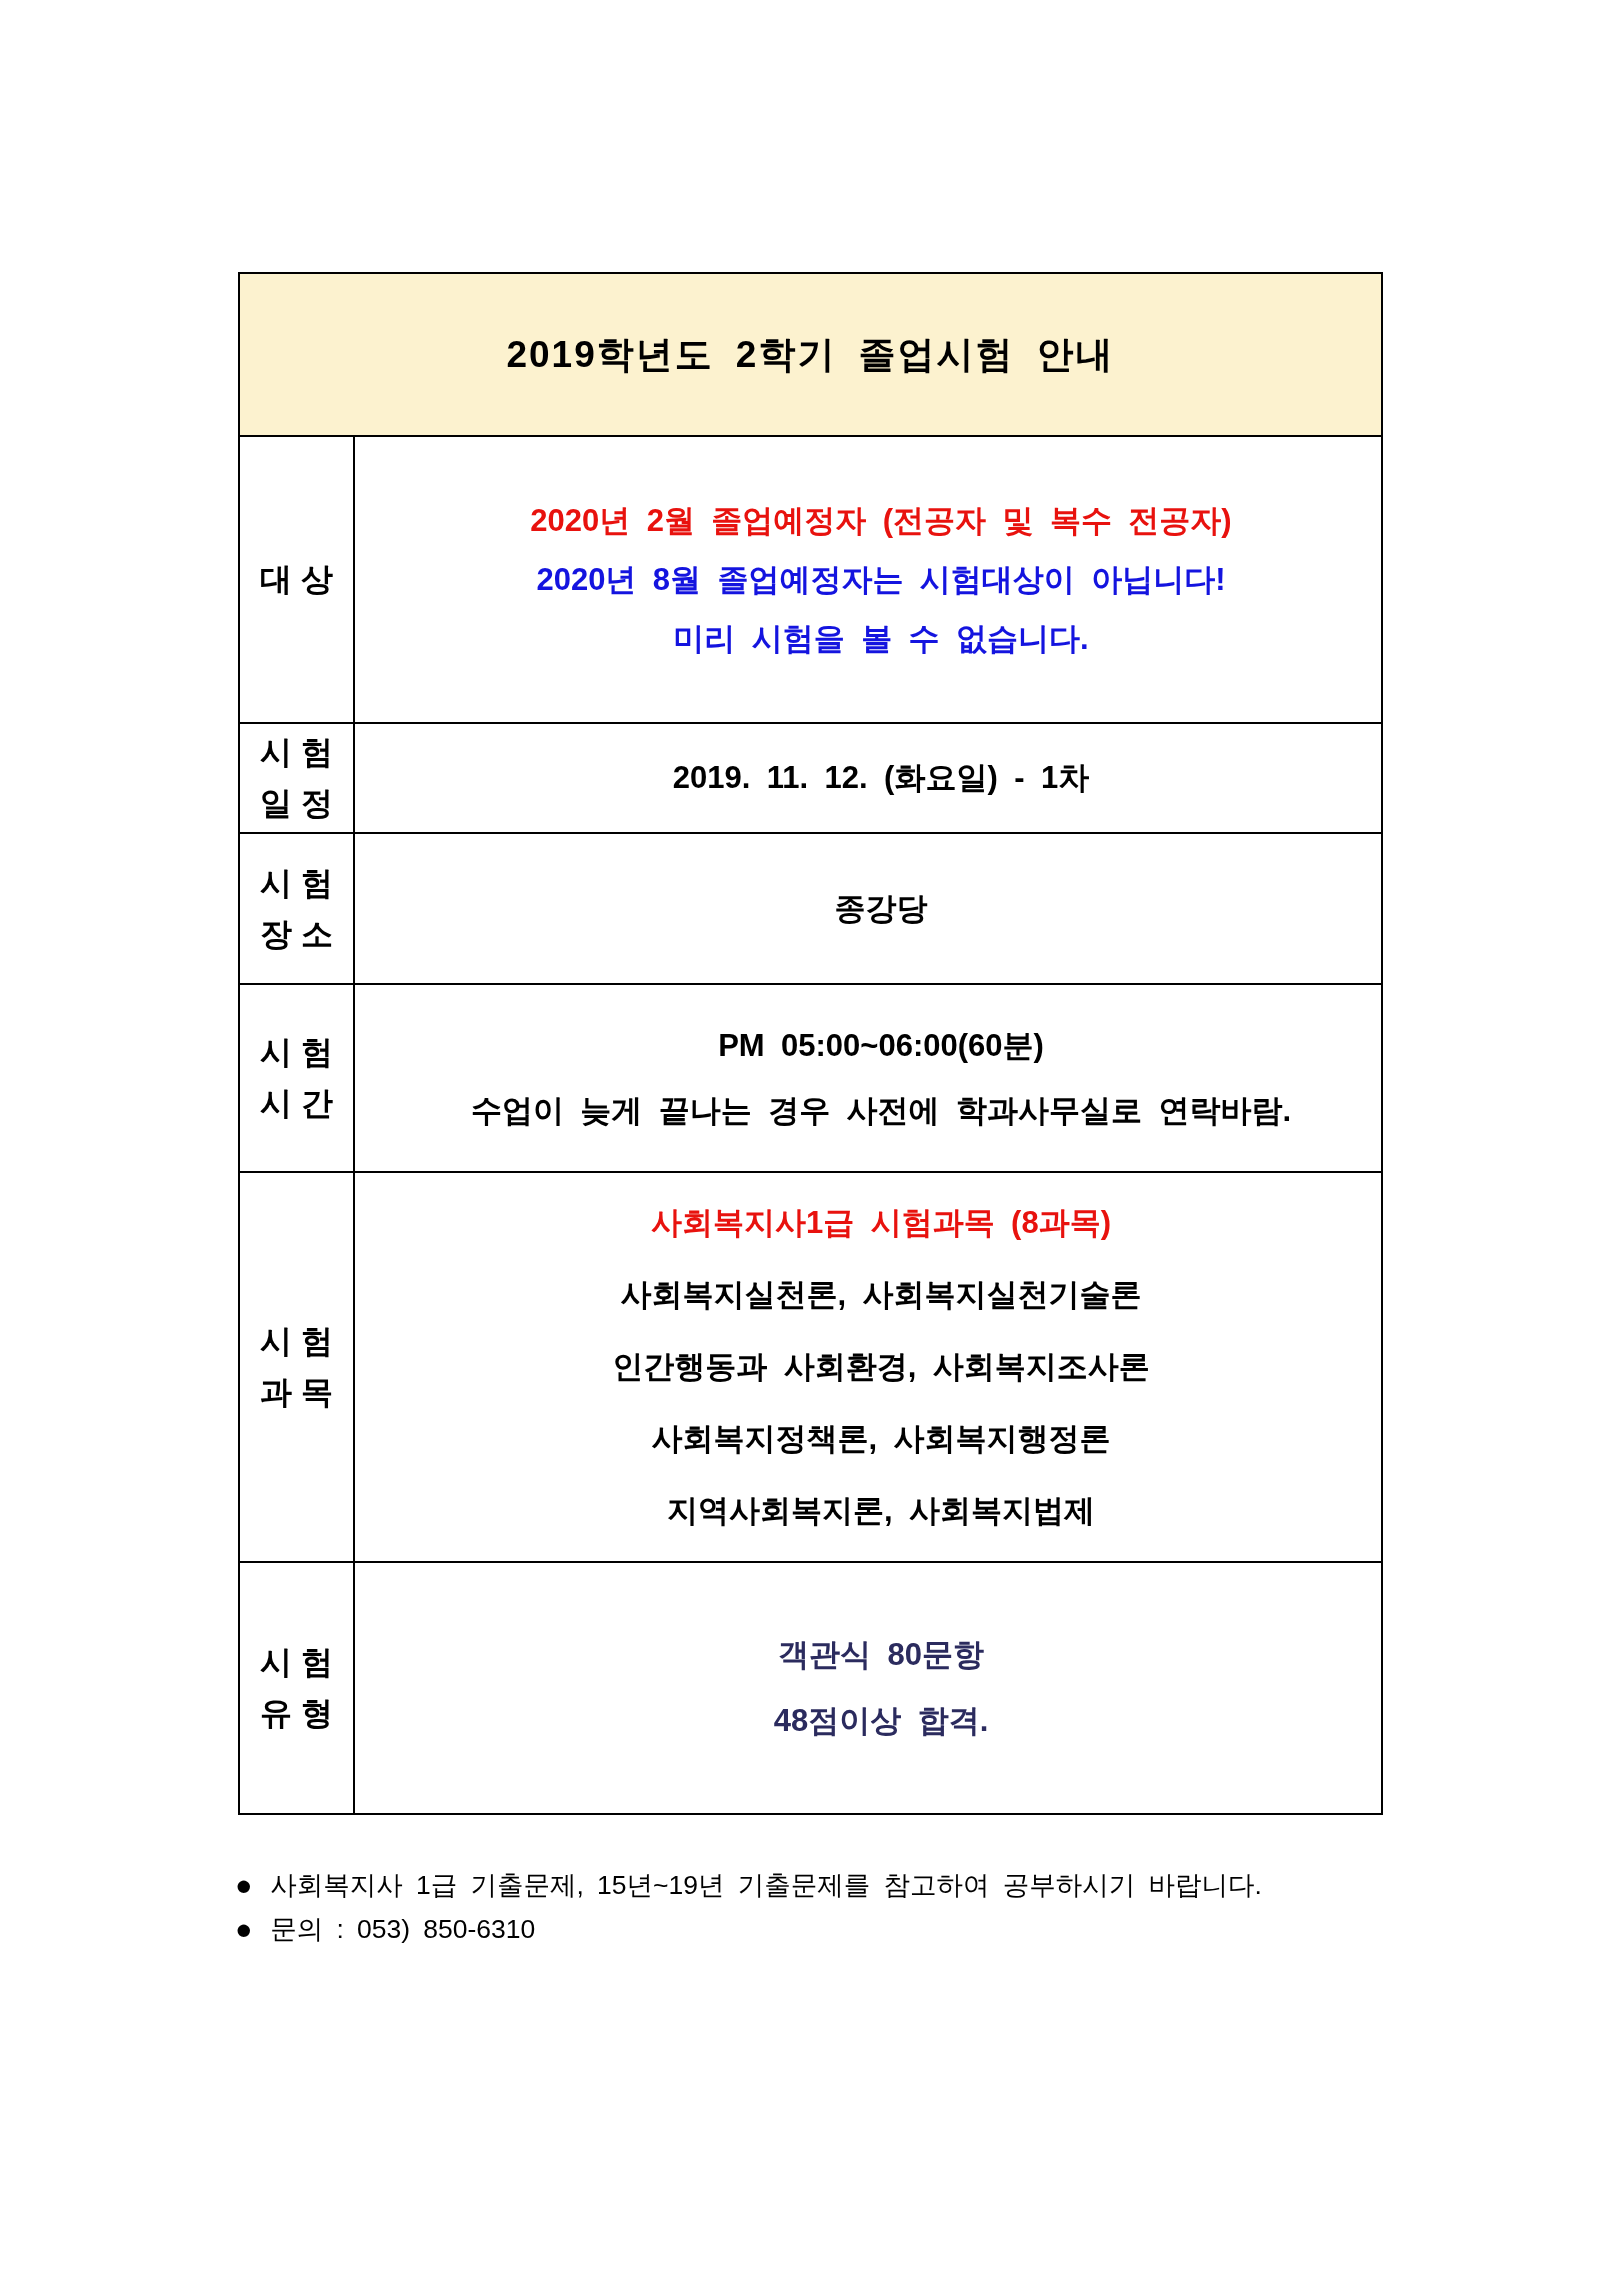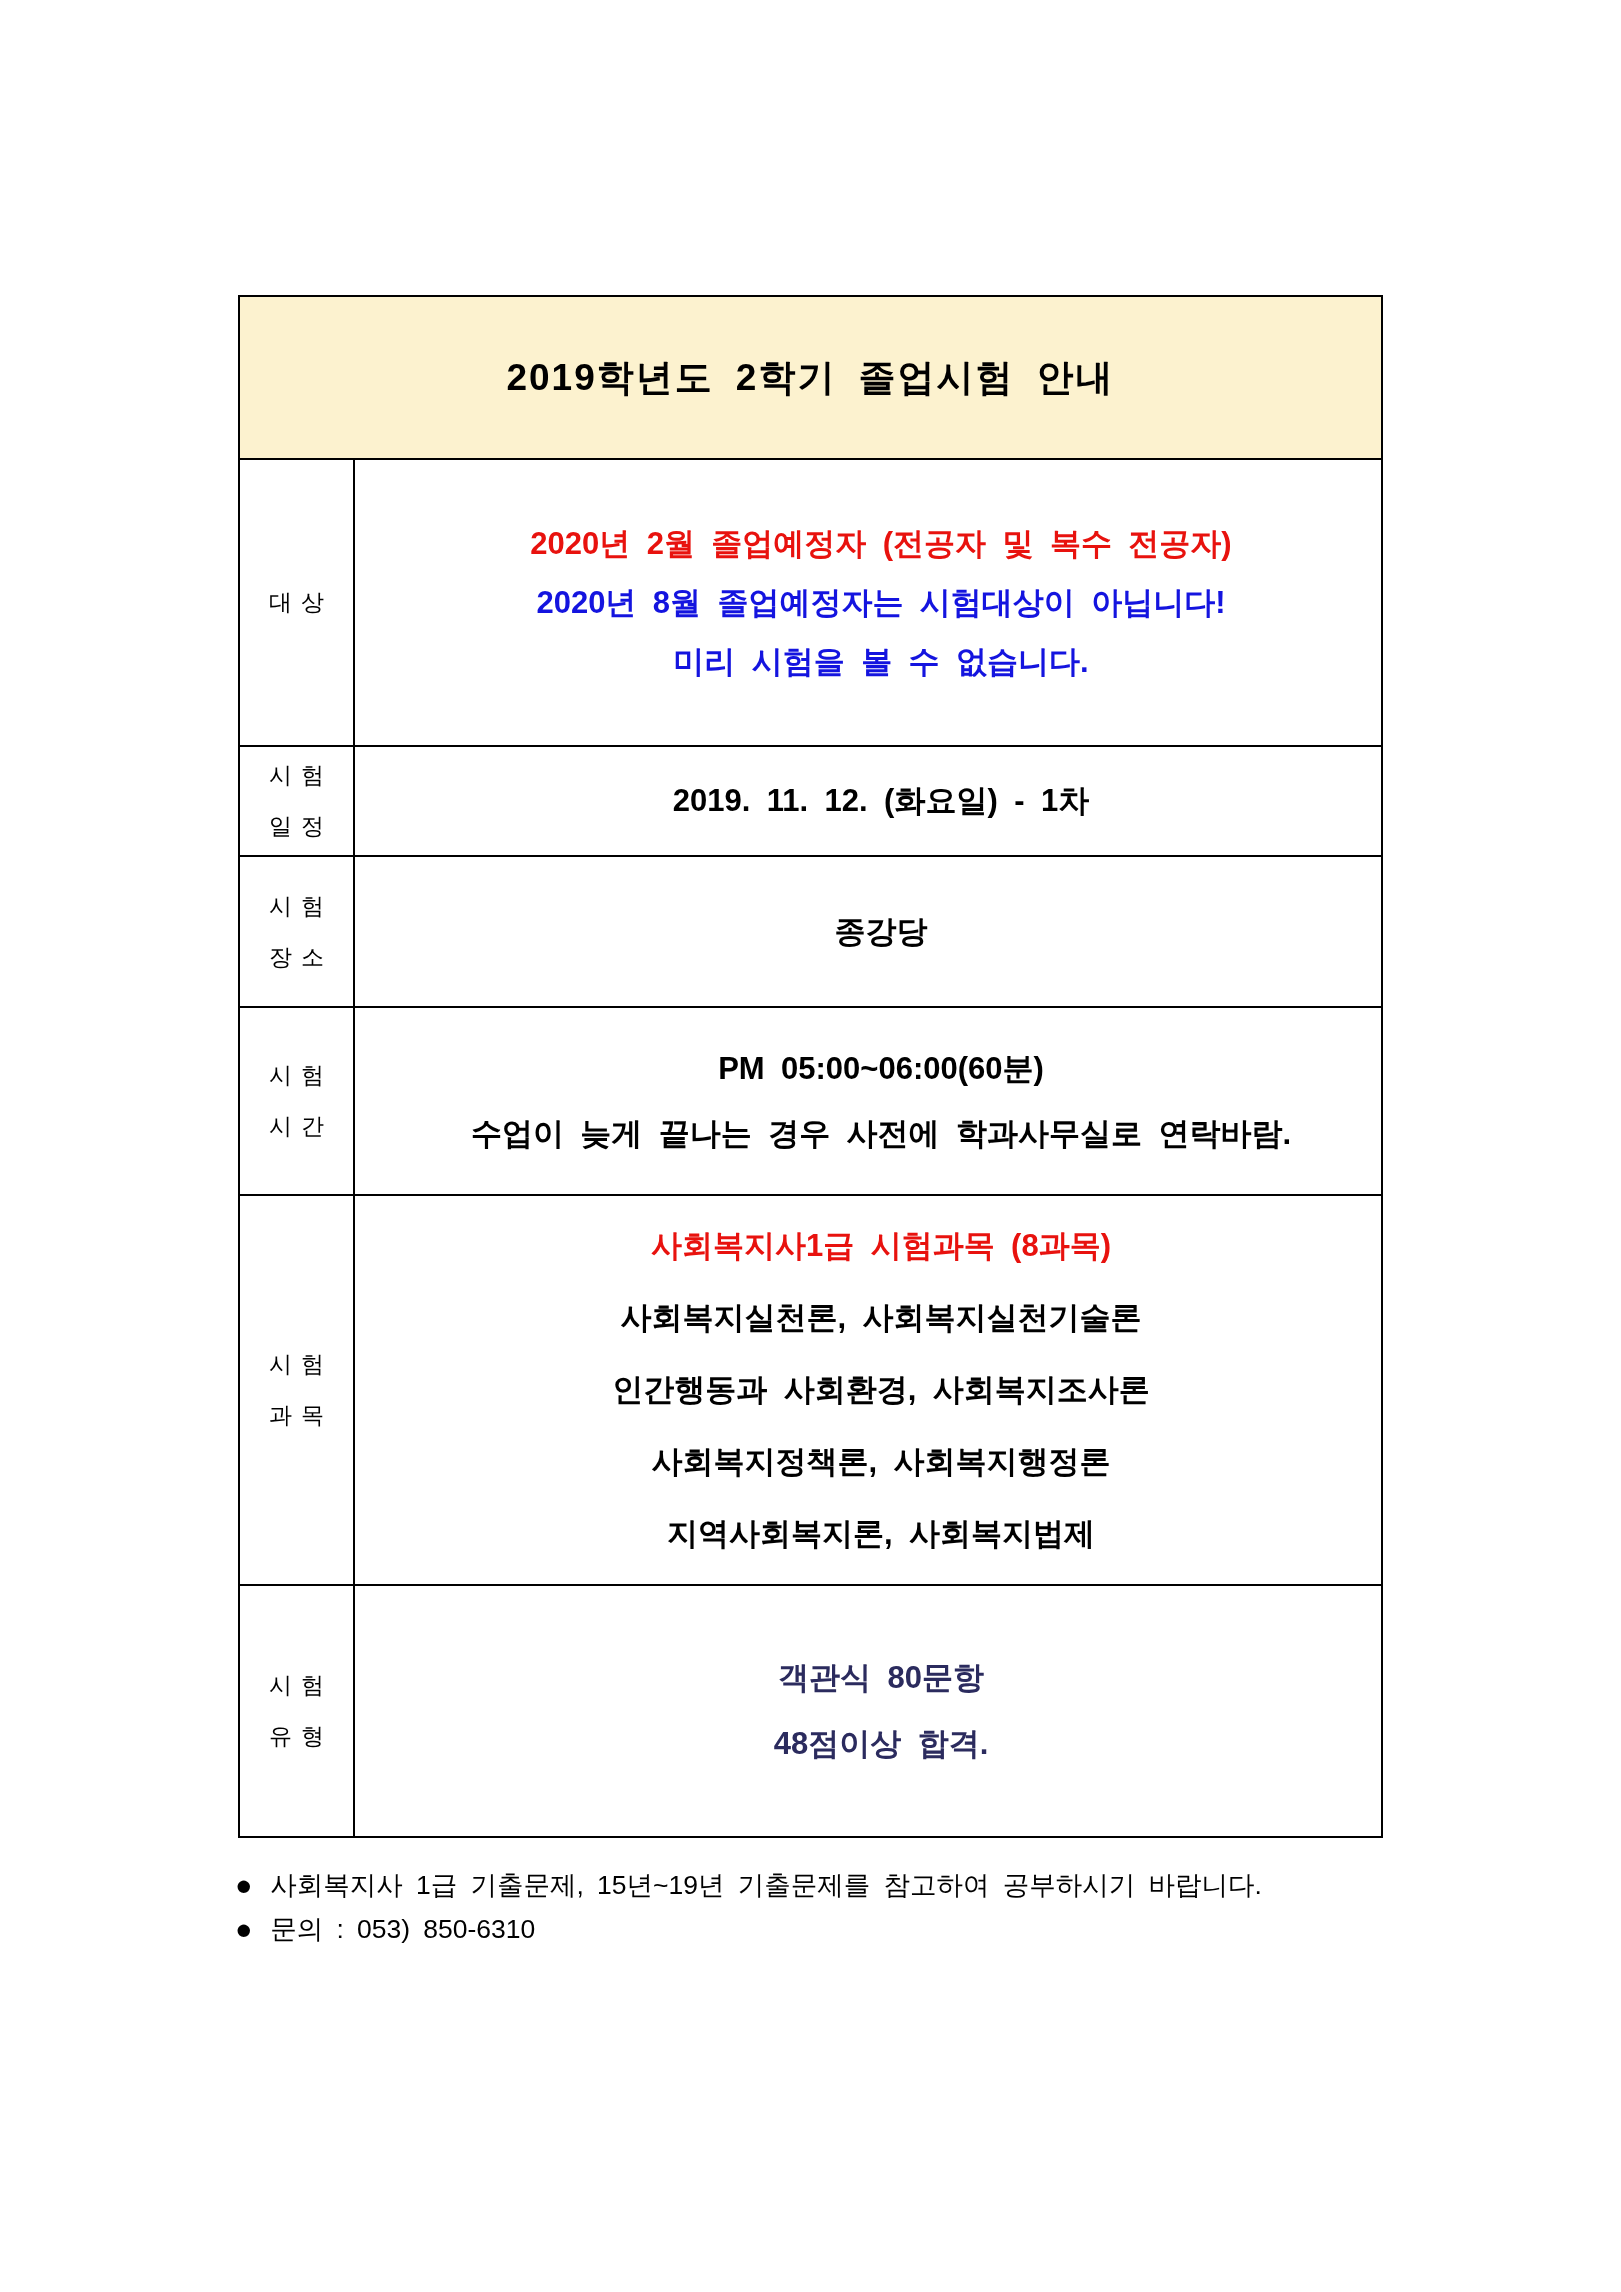--- a/index.html
+++ b/index.html
@@ -7,21 +7,21 @@
     width:1621px;height:2293px;
     background:#ffffff;
     font-family:"Liberation Sans", sans-serif;
     color:#000;
     position:relative;
   }
   .page{position:absolute;inset:0;}
 
   .table{
     position:absolute;
-    left:238px; top:295px;
+    left:238px; top:272px;
     width:1145px; height:1543px;
     border:2px solid #000;
     box-sizing:border-box;
     display:flex;
     flex-direction:column;
     background:#fff;
   }
   .row{
     display:flex;
     flex-direction:row;
@@ -44,22 +44,22 @@
   .row-format{flex:1;}
 
   .label-cell{
     width:115px;
     box-sizing:border-box;
     border-right:2px solid #000;
     display:flex;
     flex-direction:column;
     align-items:center;
     justify-content:center;
-    font-size:23px;
-    font-weight:normal;
+    font-size:32px;
+    font-weight:bold;
     letter-spacing:8.8px;
     padding-left:8.8px;
     line-height:51px;
     flex-shrink:0;
   }
   .content-cell{
     flex:1;
     display:flex;
     flex-direction:column;
     align-items:center;

